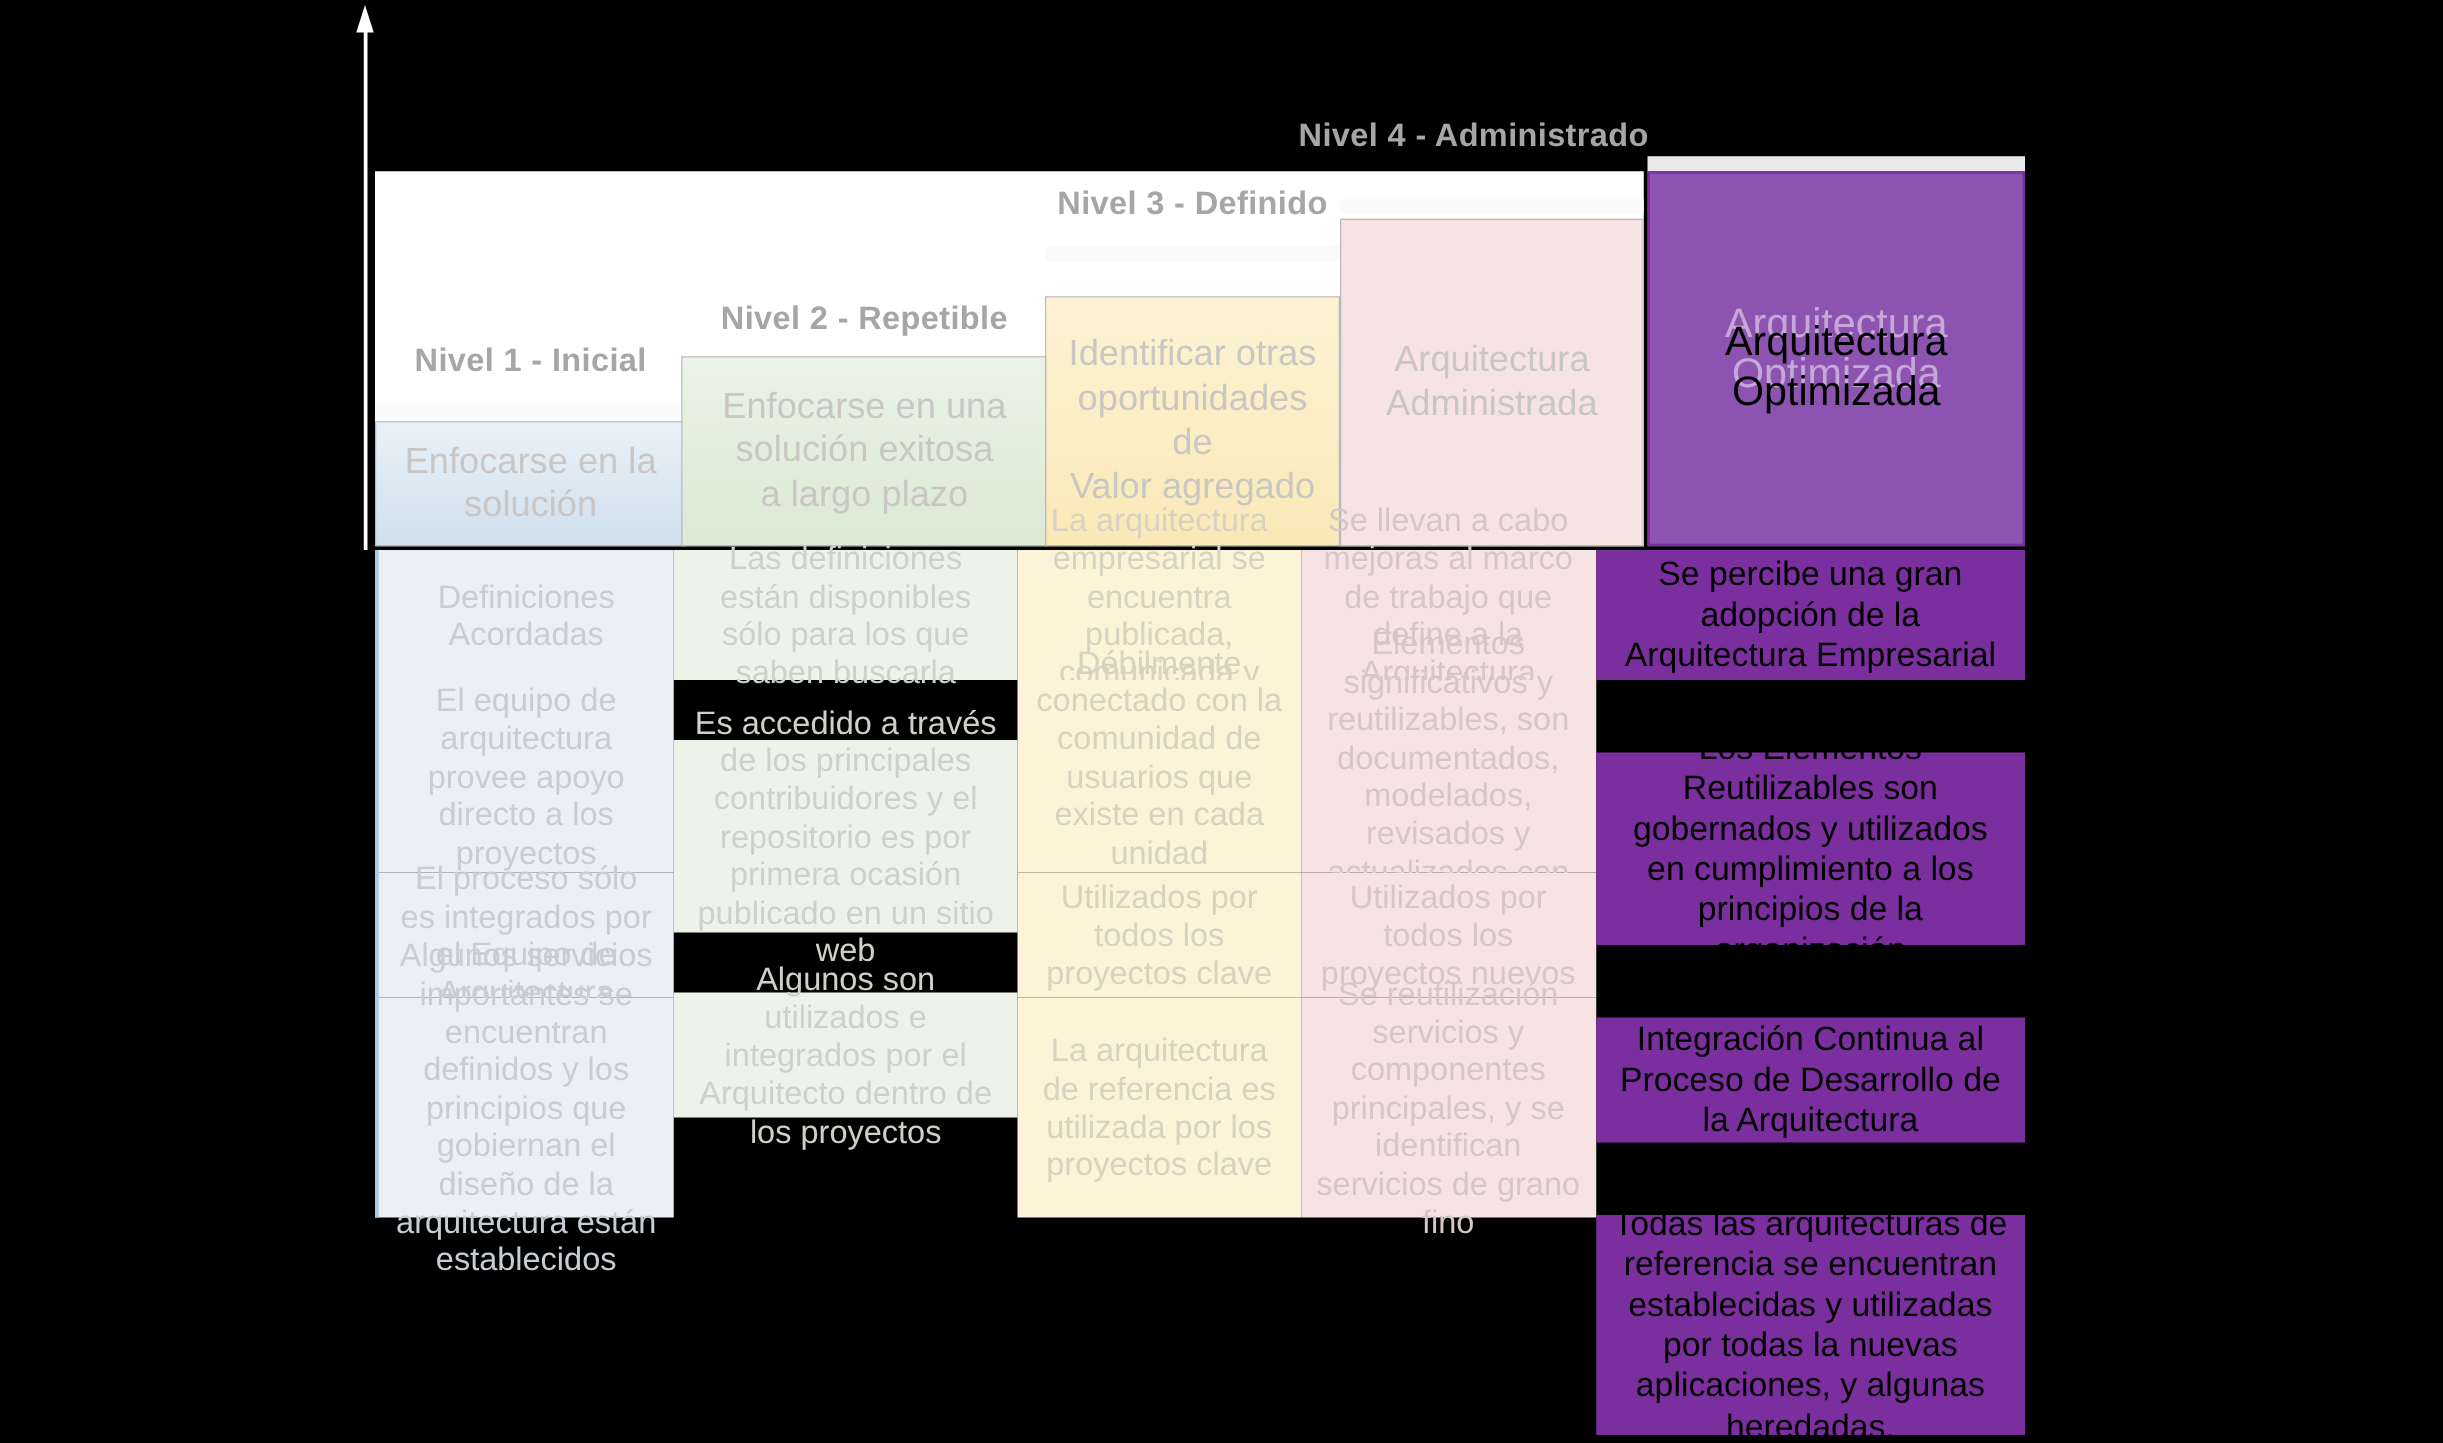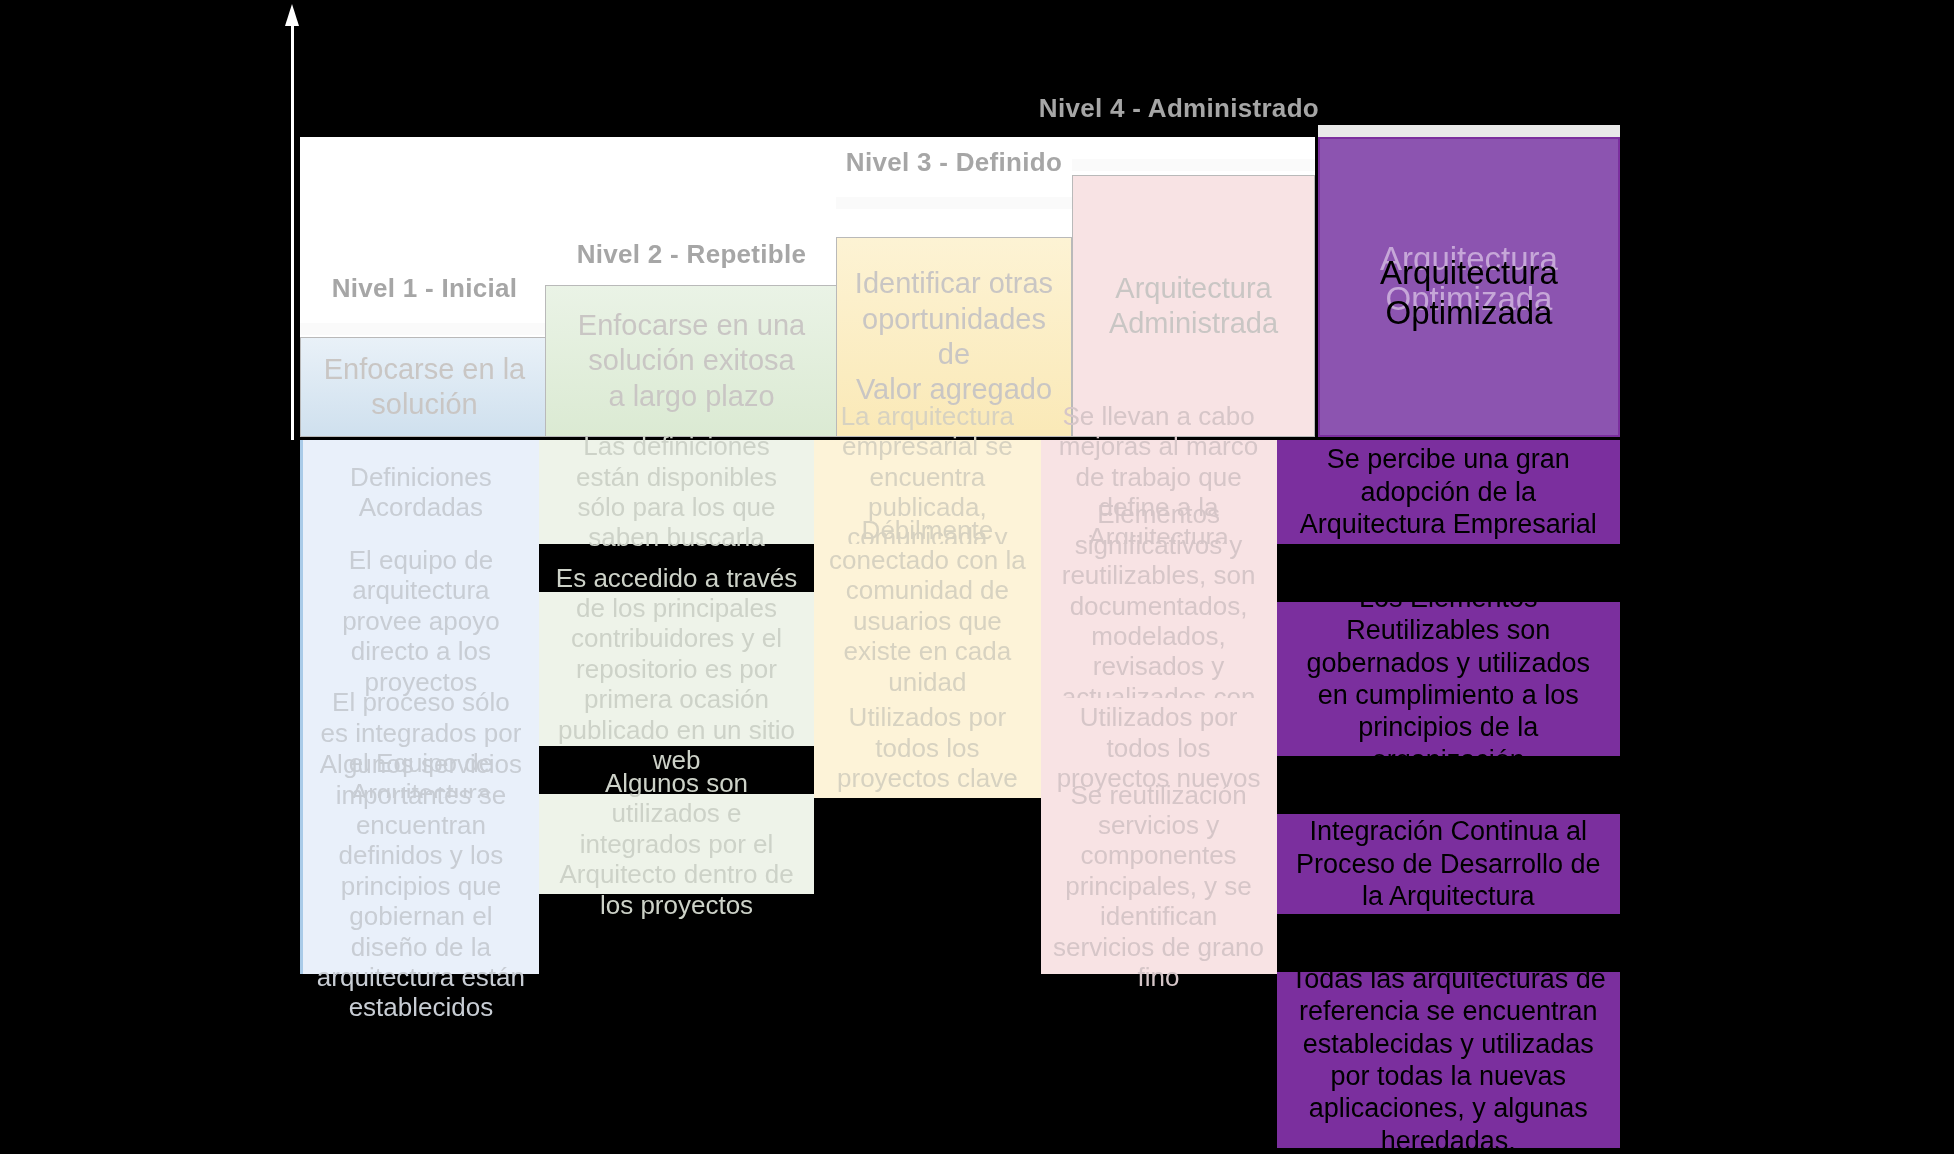--- a/index.html
+++ b/index.html
@@ -166,20 +166,21 @@
   <div class="mcol" id="m2">
     <div class="mcell r1">Las definiciones están disponibles sólo para los que saben buscarla</div>
     <div class="mcell r2">Es accedido a través de los principales contribuidores y el repositorio es por primera ocasión publicado en un sitio web</div>
     <div class="mcell r3">Algunos son utilizados e integrados por el Arquitecto dentro de los proyectos</div>
   </div>
 
   <div class="mcol" id="m3">
     <div class="mcell r1">La arquitectura empresarial se encuentra publicada, comunicada y utilizada</div>
     <div class="mcell r2">Débilmente conectado con la comunidad de usuarios que existe en cada unidad organizacional</div>
     <div class="mcell r3">Utilizados por todos los proyectos clave</div>
+    <div class="mcell r4">La arquitectura de referencia es utilizada por los proyectos clave</div>
   </div>
 
   <div class="mcol" id="m4">
     <div class="mcell r1">Se llevan a cabo mejoras al marco de trabajo que define a la Arquitectura Empresarial</div>
     <div class="mcell r2">Elementos significativos y reutilizables, son documentados, modelados, revisados y actualizados con regularidad</div>
     <div class="mcell r3">Utilizados por todos los proyectos nuevos</div>
     <div class="mcell r4">Se reutilización servicios y componentes principales, y se identifican servicios de grano fino</div>
   </div>
 
   <div class="mcol" id="m5">

